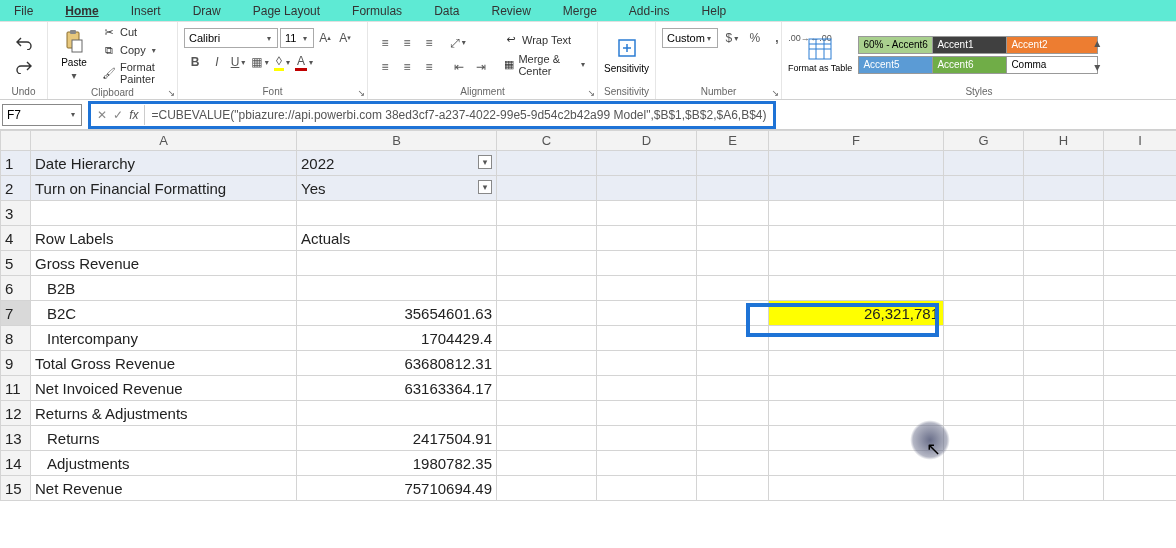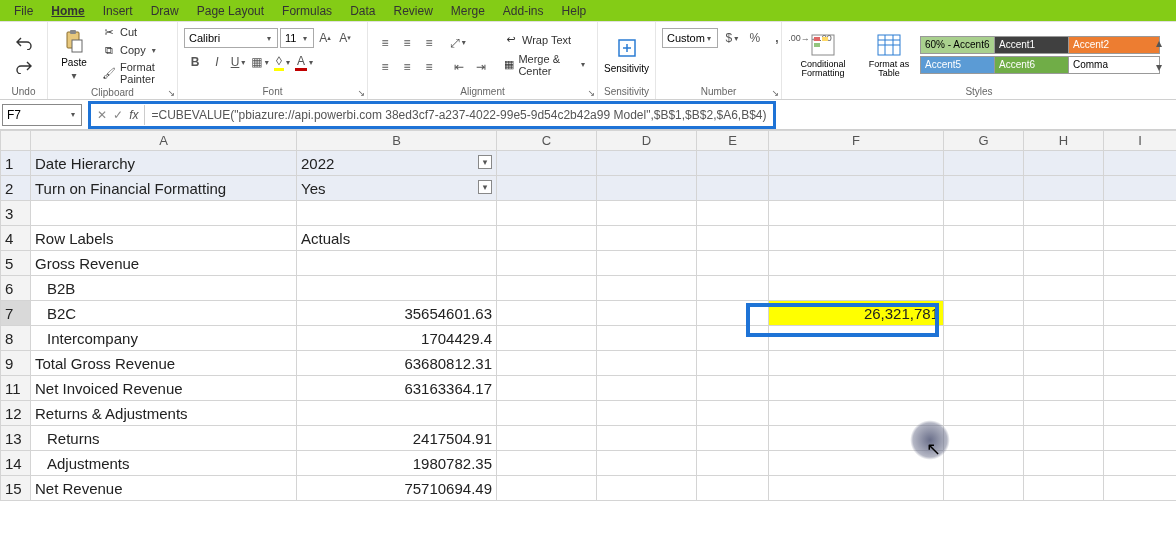--- a/index.html
+++ b/index.html
@@ -14,23 +14,23 @@
       height: 548px;
       overflow: hidden;
       font-size: 12px;
     }
     
     .menu-bar {
       height: 22px;
       display: flex;
       align-items: center;
       padding: 0 6px;
-      gap: 2px;
+      gap: 16px;
       border-bottom: 1px solid #e0e0e0;
-      background: #84cc16;
+      background: #5eead4;
     }
     .menu-item {
       padding: 2px 8px;
       cursor: pointer;
       color: #333;
     }
     .menu-item.active {
       font-weight: 600;
       text-decoration: underline;
     }
@@ -471,31 +471,20 @@
     </div>
     <div class="ribbon-group-label">Number</div>
     <span class="ribbon-group-launcher">↘</span>
   </div>
 
   <div class="ribbon-group" style="flex:1;border-right:none">
     <div class="ribbon-group-body" style="gap:6px">
       <div class="big-button">
         <div class="ico">
           <svg width="24" height="22" viewBox="0 0 24 22">
-              <rect x="1" y="1" width="22" height="20" fill="none" stroke="#888"></rect>
-              <rect x="3" y="3" width="6" height="4" fill="#e06666"></rect>
-              <rect x="11" y="3" width="6" height="4" fill="#ffd966"></rect>
-              <rect x="3" y="9" width="6" height="4" fill="#93c47d"></rect>
-            </svg>
-        </div>
-        <span style="font-size:9px;text-align:center;line-height:1">Conditional Formatting</span>
-      </div>
-      <div class="big-button">
-        <div class="ico">
-          <svg width="24" height="22" viewBox="0 0 24 22">
               <rect x="1" y="1" width="22" height="20" fill="none" stroke="#2b7cd3"></rect>
               <line x1="1" y1="6" x2="23" y2="6" stroke="#2b7cd3"></line>
               <line x1="1" y1="11" x2="23" y2="11" stroke="#2b7cd3"></line>
               <line x1="8" y1="1" x2="8" y2="21" stroke="#2b7cd3"></line>
               <line x1="16" y1="1" x2="16" y2="21" stroke="#2b7cd3"></line>
             </svg>
         </div>
         <span style="font-size:9px;text-align:center;line-height:1">Format as Table</span>
       </div>
       <div style="display:grid;grid-template-columns:repeat(3,72px);gap:2px">

